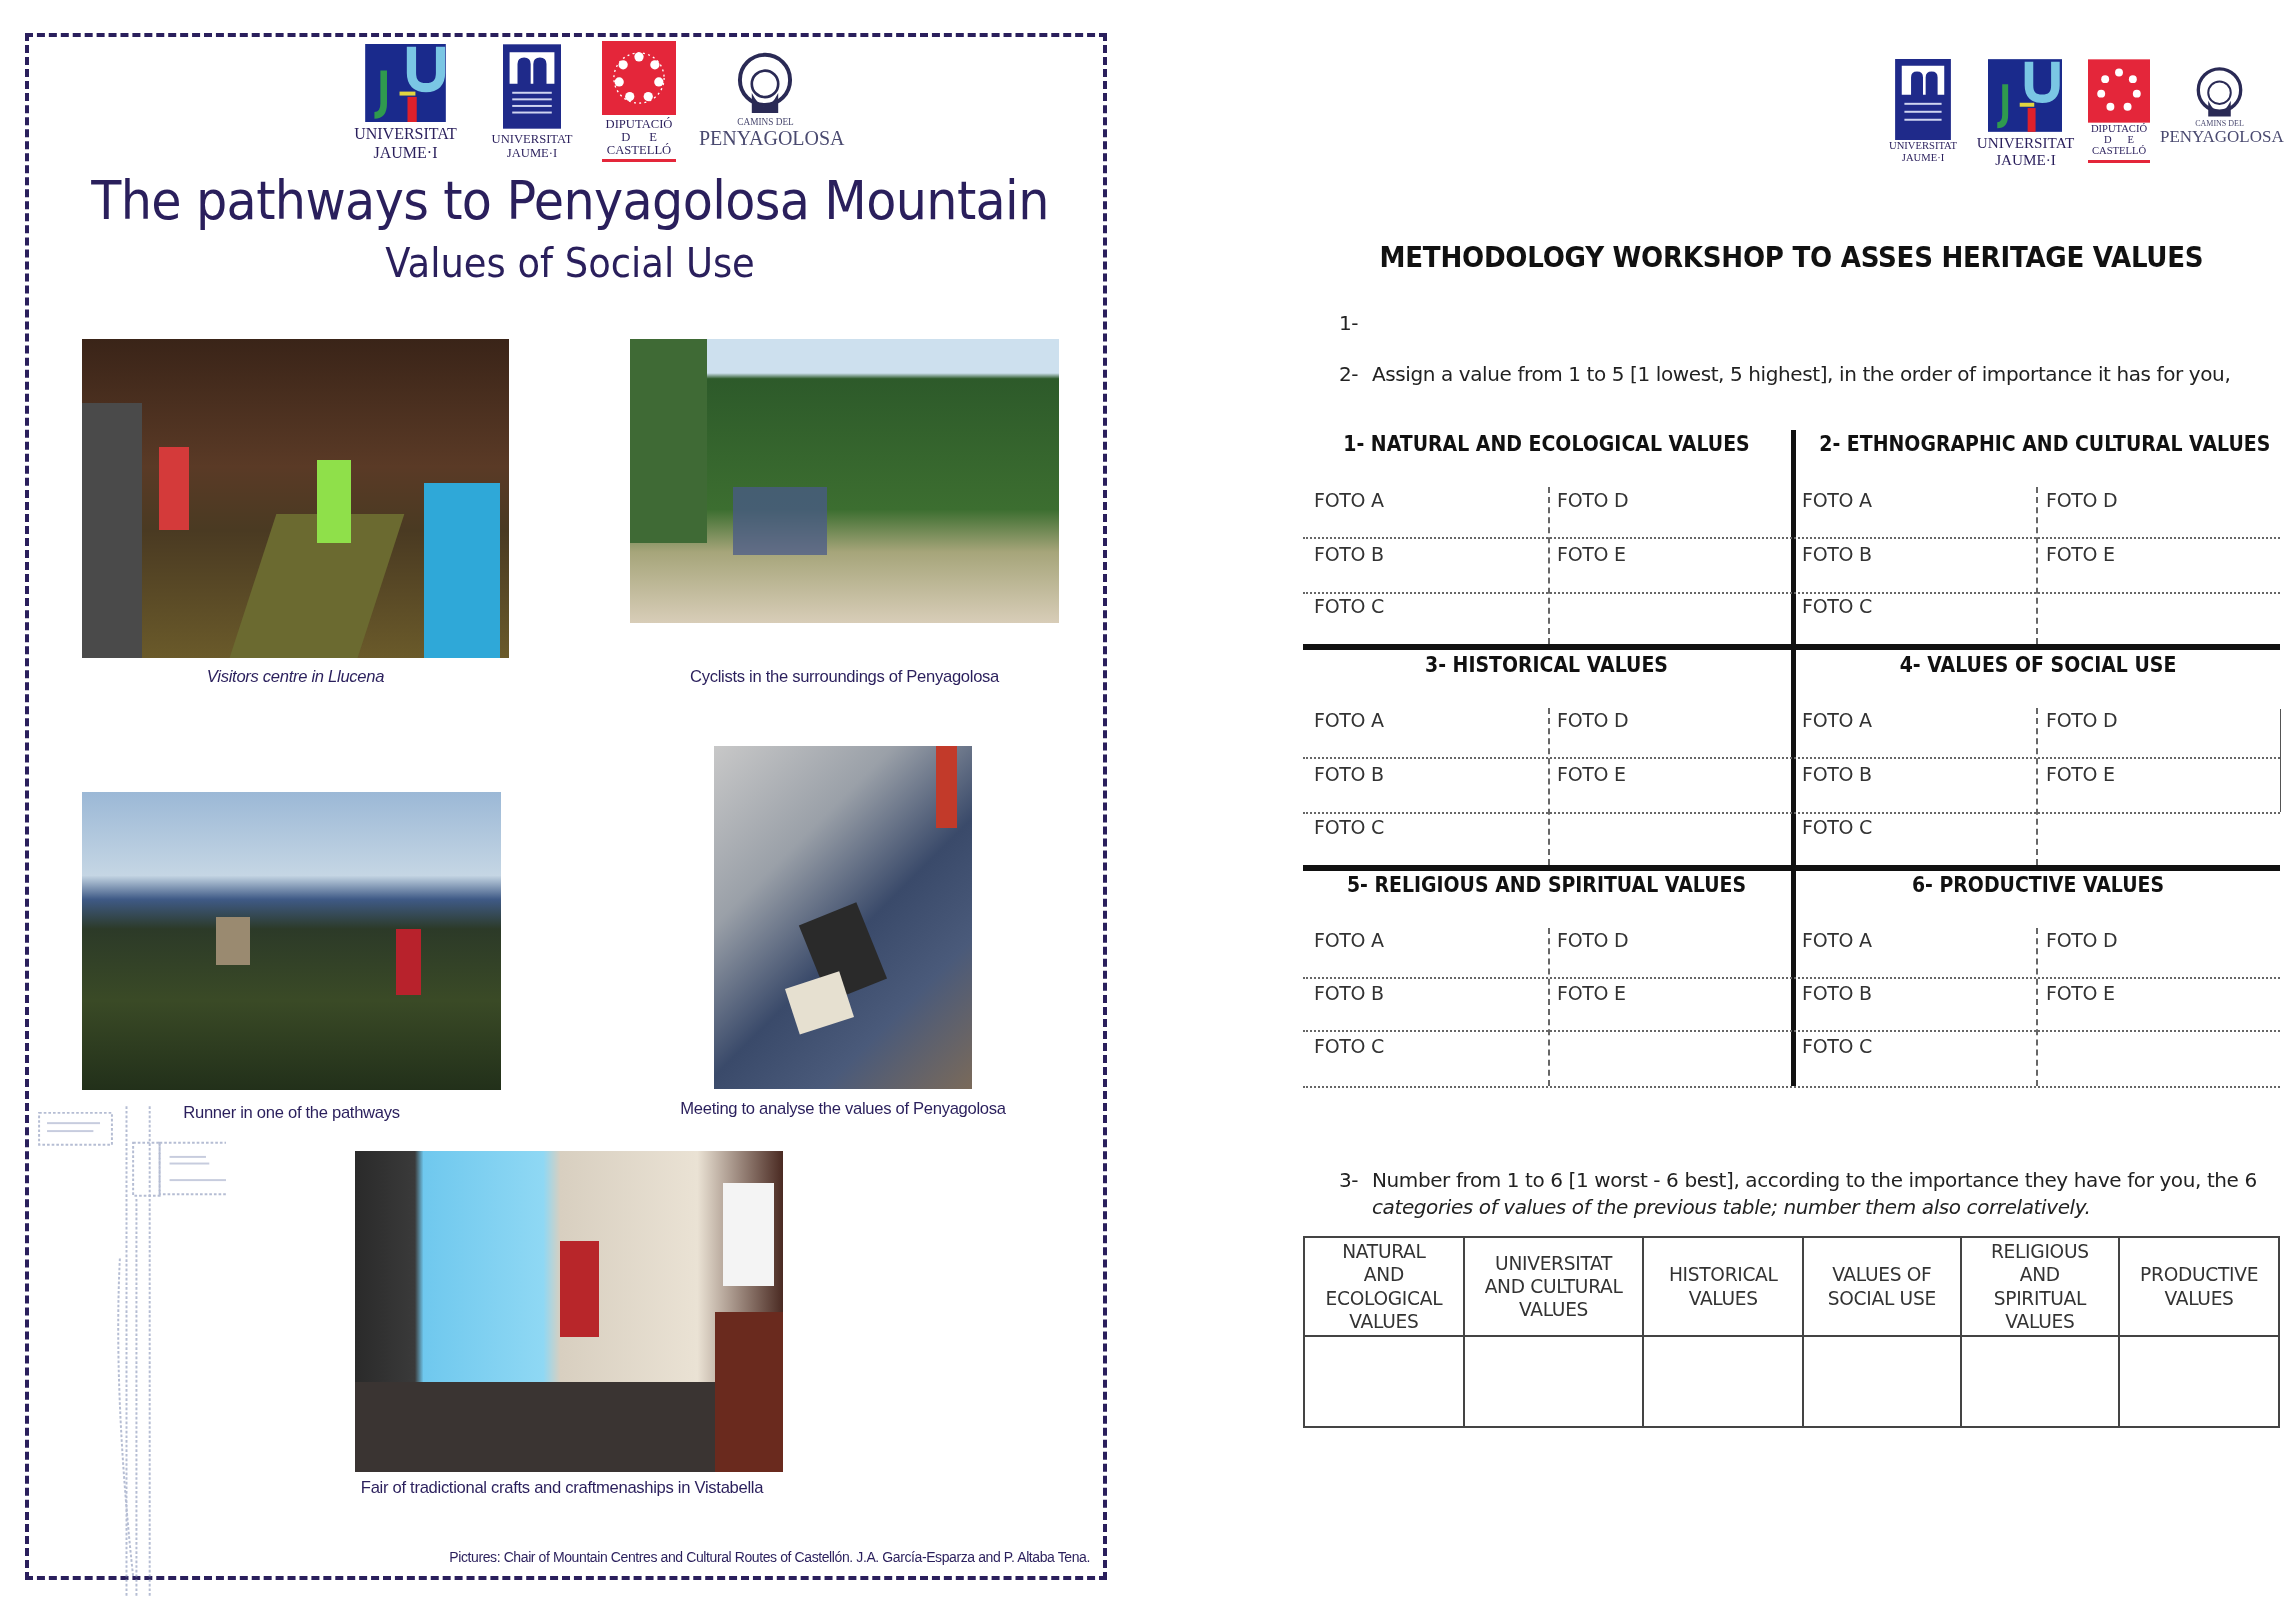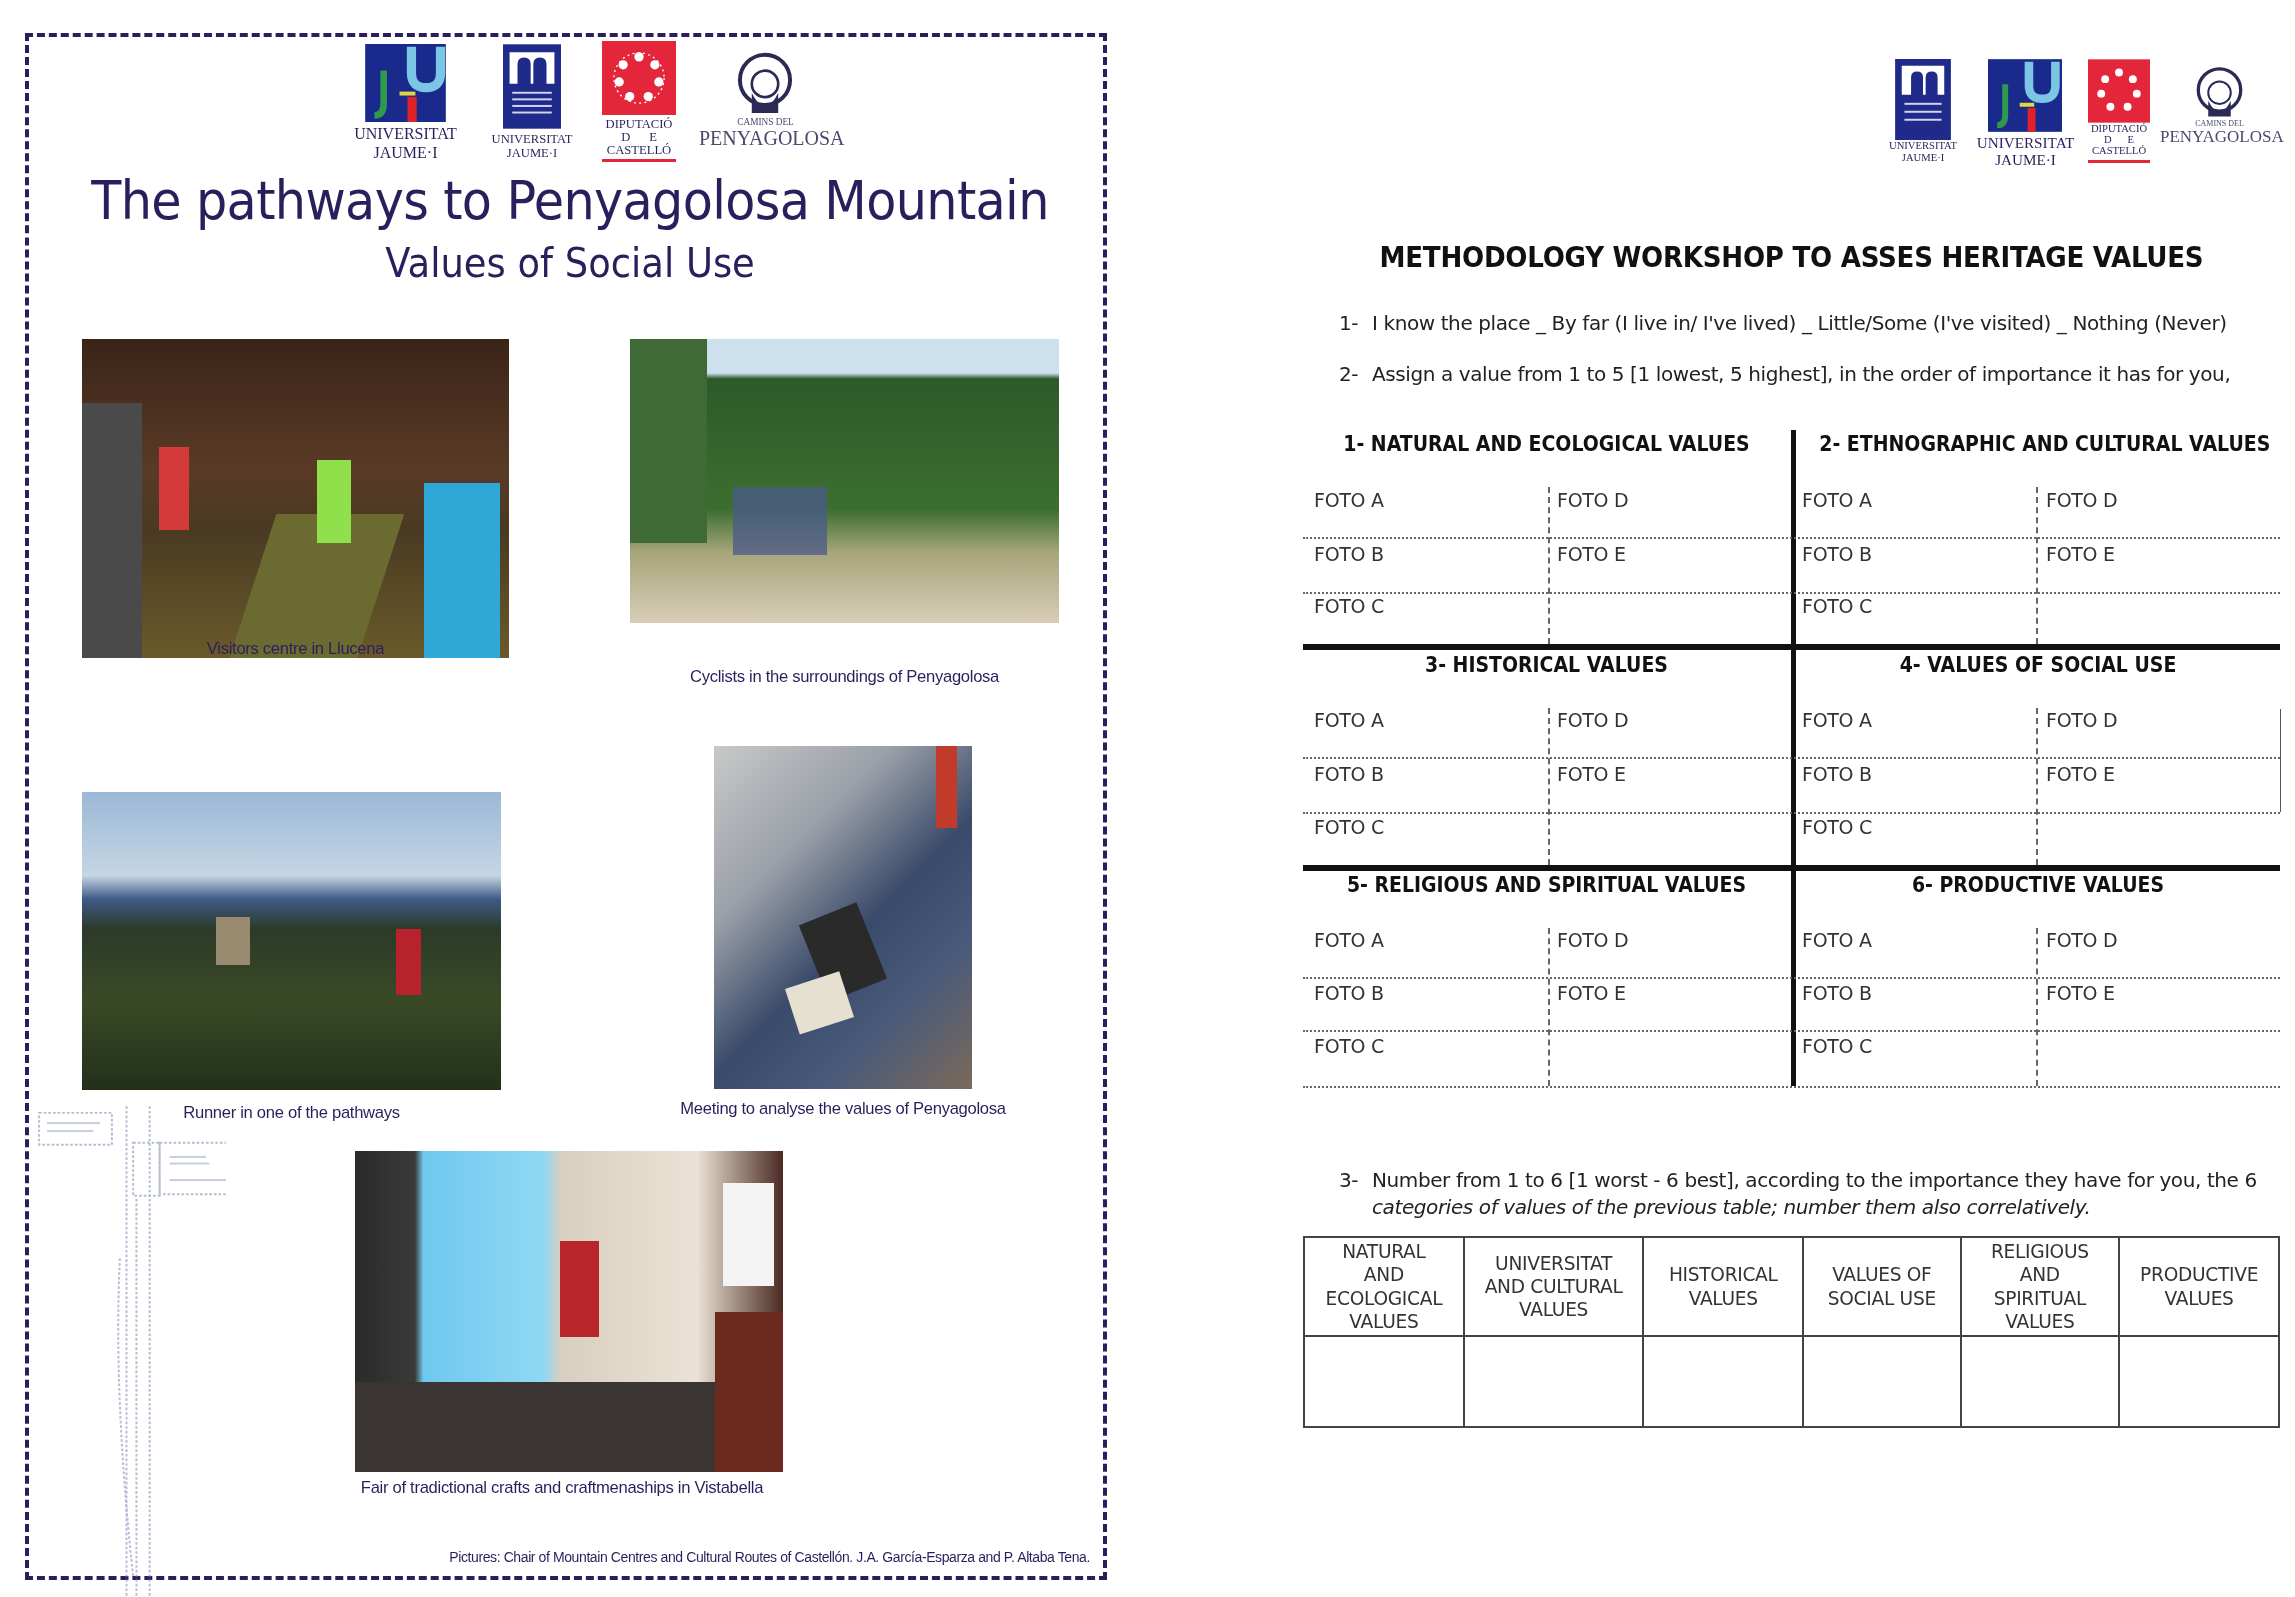--- a/index.html
+++ b/index.html
@@ -91,21 +91,21 @@
 <div class="poster-title t1">The pathways to Penyagolosa Mountain</div>
 <div class="poster-title t2">Values of Social Use</div>
 
 <div class="photo" style="left:82px;top:339px;width:427px;height:319px;background:linear-gradient(180deg,#3a2418 0%,#5a3a26 40%,#4a3a22 60%,#6a5a2a 100%);">
   <div style="position:absolute;left:40%;top:55%;width:30%;height:45%;background:#6b6a30;transform:skewX(-18deg);"></div>
   <div style="position:absolute;left:80%;top:45%;width:18%;height:55%;background:#2fa8d8;"></div>
   <div style="position:absolute;left:55%;top:38%;width:8%;height:26%;background:#8fe04a;"></div>
   <div style="position:absolute;left:18%;top:34%;width:7%;height:26%;background:#d43a3a;"></div>
   <div style="position:absolute;left:0;top:20%;width:14%;height:80%;background:#4a4a4a;"></div>
 </div>
-<div class="caption" style="left:82px;width:427px;top:639px;">Visitors centre in Llucena</div>
+<div class="caption" style="left:82px;width:427px;top:667px;font-style:italic;">Visitors centre in Llucena</div>
 
 <div class="photo" style="left:630px;top:339px;width:429px;height:284px;background:linear-gradient(180deg,#cde0ee 0%,#cde0ee 12%,#2d5a2a 14%,#3c6e30 60%,#a6a57a 75%,#d8cdb8 100%);">
   <div style="position:absolute;left:0;top:0;width:18%;height:72%;background:#3f6a35;"></div>
   <div style="position:absolute;left:24%;top:52%;width:22%;height:24%;background:#4a5a8a;opacity:0.75;"></div>
 </div>
 <div class="caption" style="left:630px;width:429px;top:667px;">Cyclists in the surroundings of Penyagolosa</div>
 
 <div class="photo" style="left:82px;top:792px;width:419px;height:298px;background:linear-gradient(180deg,#9bb8d6 0%,#c5d6e4 28%,#3f5a86 36%,#2c3a28 46%,#3a4a26 70%,#22301a 100%);">
   <div style="position:absolute;left:75%;top:46%;width:6%;height:22%;background:#b8222c;"></div>
   <div style="position:absolute;left:32%;top:42%;width:8%;height:16%;background:#9a8a70;"></div>
@@ -193,21 +193,20 @@
     <path d="M26 52 q17 34 34 0 v24 h-34 z" fill="#2a2a55"></path>
   </svg>
   <div class="logo-text" style="position:absolute;left:0;top:54px;width:119px;font-size:8px;color:#4a4a70;">CAMINS DEL</div>
   <div class="logo-text" style="position:absolute;left:0;top:62px;width:119px;font-size:17px;color:#4a4a70;">PENYAGOLOSA</div>
 </div>
 
 <div class="form-title">METHODOLOGY WORKSHOP TO ASSES HERITAGE VALUES</div>
 
 <div class="q" style="left:1339px;top:311px;width:941px;height:26.5px;">
   <span class="num">1-</span>
-  <span class="txt">I know the place _ By far (I live in/ I've lived) _ Little/Some (I've visited) _ Nothing (Never)</span>
 </div>
 <div class="q" style="left:1339px;top:362px;width:941px;height:60px;">
   <span class="num">2-</span>
   <span class="txt">Assign a value from 1 to 5 [1 lowest, 5 highest], in the order of importance it has for you,</span>
 </div>
 
 <div class="thick-v" style="left:1791px;top:430px;height:656px;"></div>
 <div class="thick-h" style="left:1303px;top:644px;width:977px;"></div>
 <div class="thick-h" style="left:1303px;top:865px;width:977px;"></div>
 

